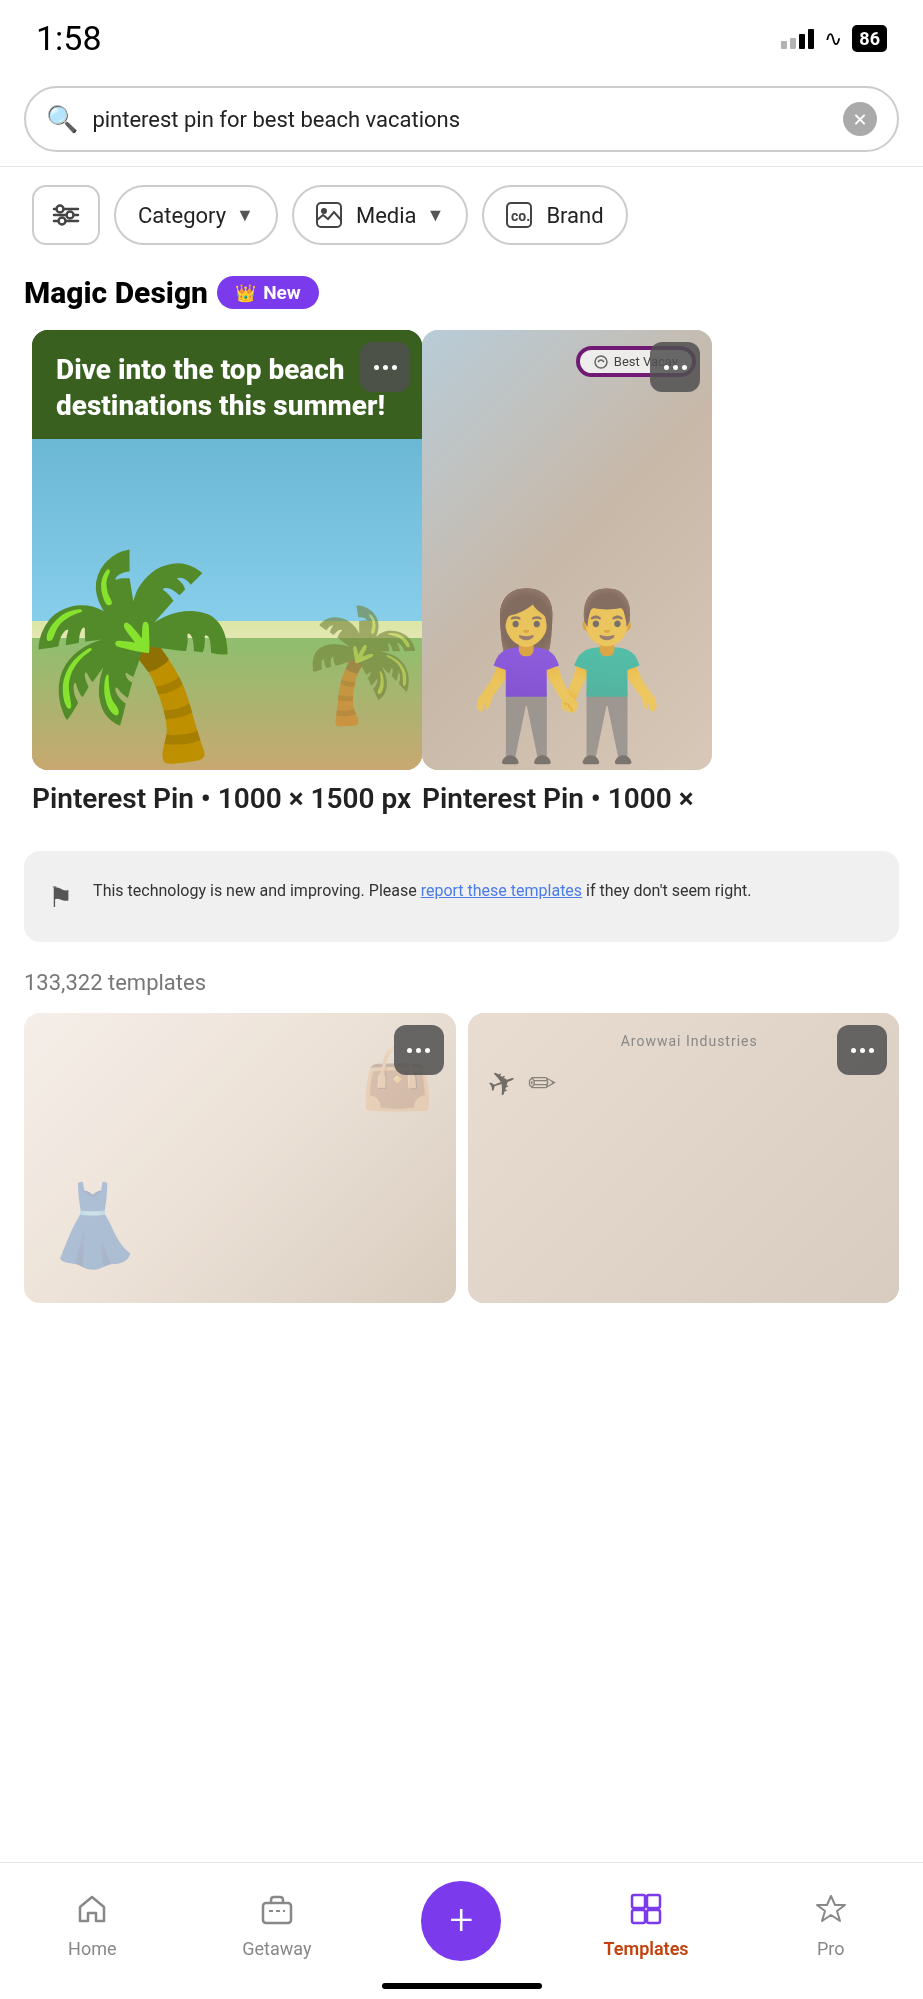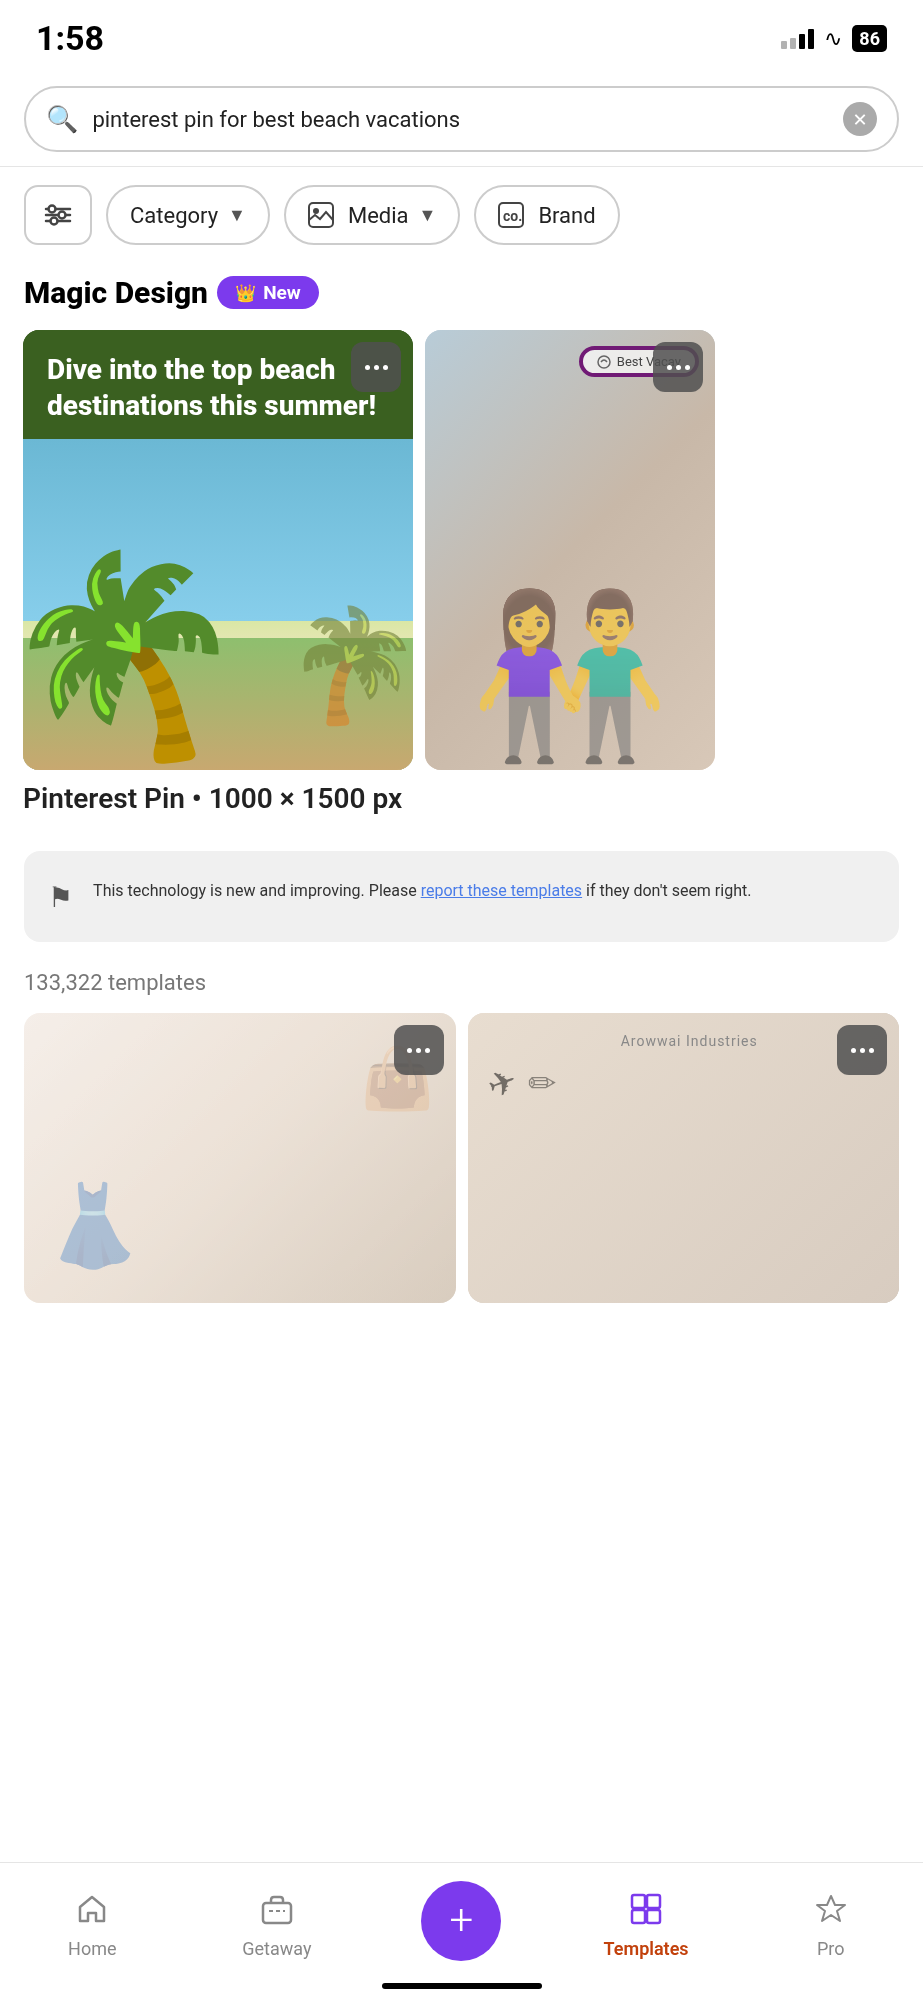--- a/index.html
+++ b/index.html
@@ -16,21 +16,21 @@
     
     .status-bar {
       display: flex;
       justify-content: space-between;
       align-items: center;
       padding: 18px 36px 10px;
       background: #fff;
     }
     .status-time {
       font-size: 34px;
-      font-weight: 700;
+      font-weight: 400;
       color: #000;
     }
     .status-icons {
       display: flex;
       align-items: center;
       gap: 10px;
     }
     .signal-bars {
       display: flex;
       align-items: flex-end;
@@ -104,21 +104,21 @@
       height: 1px;
       background: #e5e5e5;
       margin: 0 0 18px 0;
     }
 
     
     .filter-bar {
       display: flex;
       align-items: flex-start;
       gap: 14px;
-      padding: 0 24px 20px;
+      padding: 0 32px 20px;
       overflow-x: hidden;
     }
     .filter-btn-icon {
       width: 68px;
       height: 60px;
       border: 2px solid #ccc;
       border-radius: 14px;
       display: flex;
       align-items: center;
       justify-content: center;
@@ -162,22 +162,21 @@
       border-radius: 50px;
       display: flex;
       align-items: center;
       gap: 7px;
     }
     .new-badge .crown { font-size: 17px; }
 
     
     .magic-cards {
       display: flex;
-      gap: 12px;
-      padding: 0 23px;
+      padding: 0 32px;
       overflow: hidden;
     }
     .magic-card {
       position: relative;
       border-radius: 16px;
       overflow: hidden;
       flex-shrink: 0;
     }
     .magic-card-1 {
       width: 390px;
@@ -549,20 +548,21 @@
         </div>
       </div>
       <div class="card-menu-btn">
         <div class="three-dots">
           <span></span>
             <span></span>
             <span></span>
         </div>
       </div>
     </div>
+    <div class="card-label">Pinterest Pin • 1000 ×</div>
   </div>
 </div>
 
 <div class="info-box">
   <span class="flag-icon">⚑</span>
   <div class="info-text">
     <span>This technology is new and improving. Please </span><span class="info-link">report these templates</span><span> if they don't seem right.</span>
   </div>
 </div>
 

